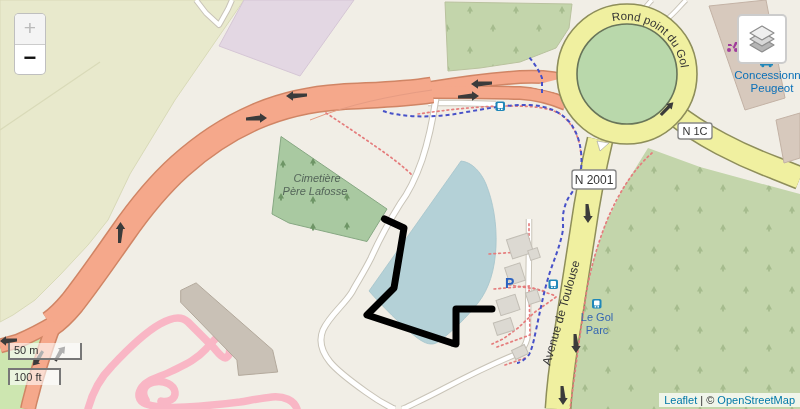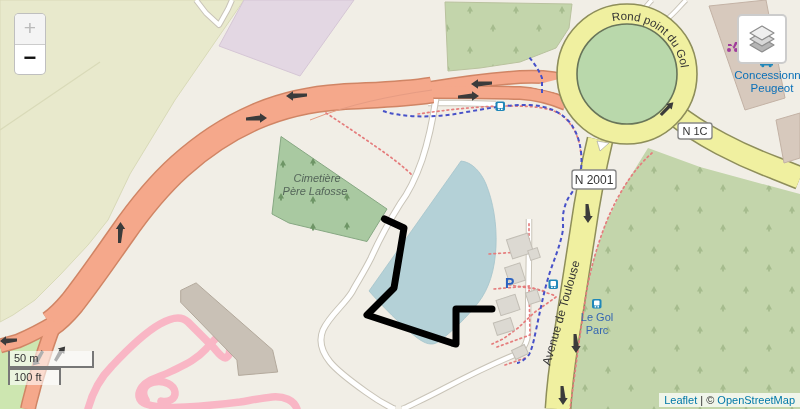--- a/index.html
+++ b/index.html
@@ -247,20 +247,20 @@
   <svg width="46" height="46" viewBox="0 0 46 46" style="position:static">
     <g stroke-linejoin="round">
       <path d="M23,22 L35,29 L23,36 L11,29 Z" fill="#b5b5b5" stroke="#8d8d8d" stroke-width="1.2"></path>
       <path d="M23,16 L35,23 L23,30 L11,23 Z" fill="#d8d8d8" stroke="#8d8d8d" stroke-width="1.2"></path>
       <path d="M23,10 L35,17 L23,24 L11,17 Z" fill="#efefef" stroke="#8d8d8d" stroke-width="1.2"></path>
     </g>
   </svg>
 </div>
 
 <div class="ctl" style="left:8px;bottom:24px;">
-  <div style="width:86px;background:rgba(255,255,255,0.6);border:2px solid #777;border-top:none;padding:1px 4px 1px;font-size:11px;color:#333;box-sizing:border-box;line-height:1.2;">50 m</div>
-  <div style="width:53px;background:rgba(255,255,255,0.6);border:2px solid #777;border-bottom:none;margin-top:0;padding:1px 4px 1px;font-size:11px;color:#333;box-sizing:border-box;line-height:1.2;">100 ft</div>
+  <div style="width:74px;background:rgba(255,255,255,0.6);border:2px solid #777;border-top:none;padding:1px 4px 1px;font-size:11px;color:#333;box-sizing:border-box;line-height:1.2;">50 m</div>
+  <div style="width:53px;background:rgba(255,255,255,0.6);border:2px solid #777;border-bottom:none;margin-top:8px;padding:1px 4px 1px;font-size:11px;color:#333;box-sizing:border-box;line-height:1.2;">100 ft</div>
 </div>
 
 <div class="ctl" style="right:0;bottom:2px;background:rgba(255,255,255,0.75);padding:1px 5px;font-size:11px;color:#333;text-align:right;">
   <span style="color:#0078A8">Leaflet</span> | © <span style="color:#0078A8">OpenStreetMap</span>
 </div>
 </div>
 
 </body></html>

